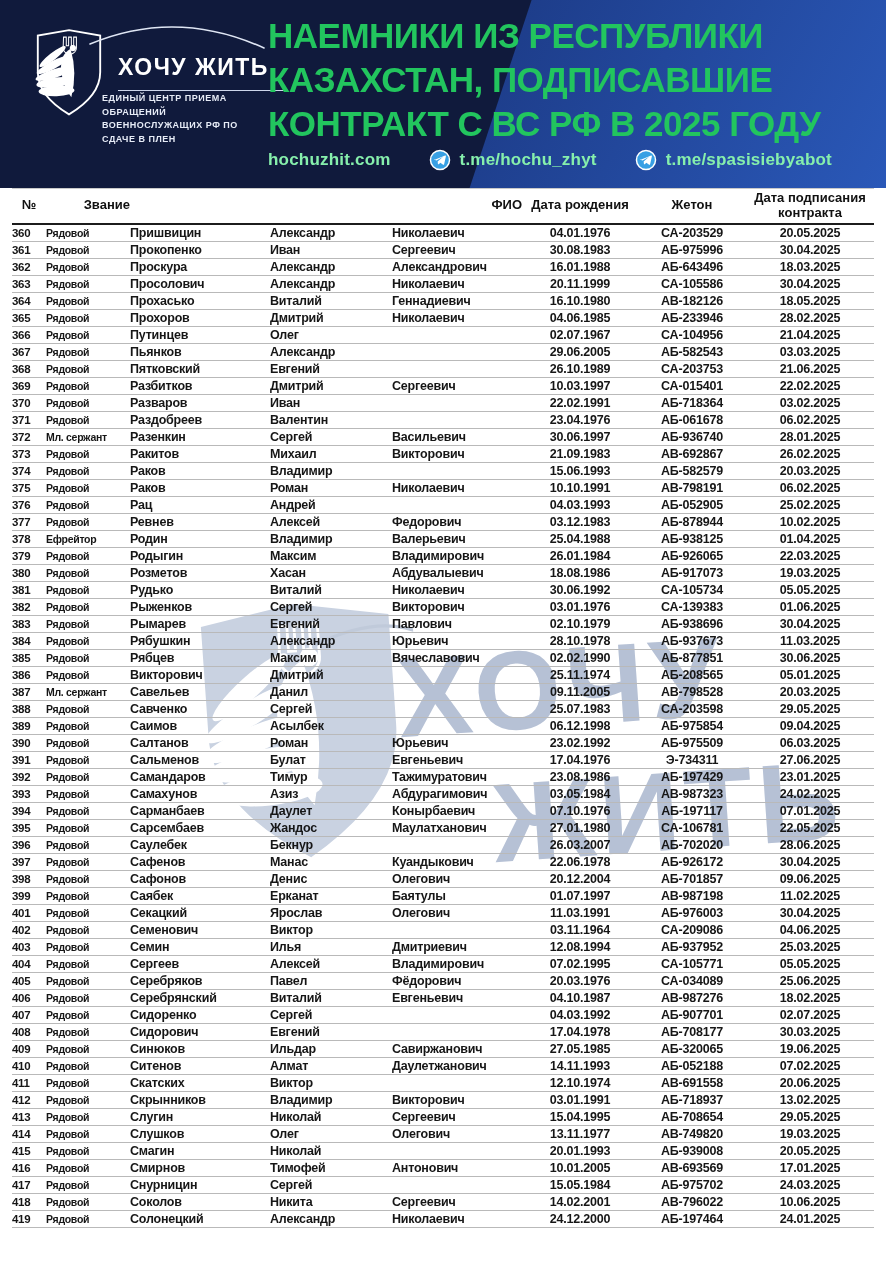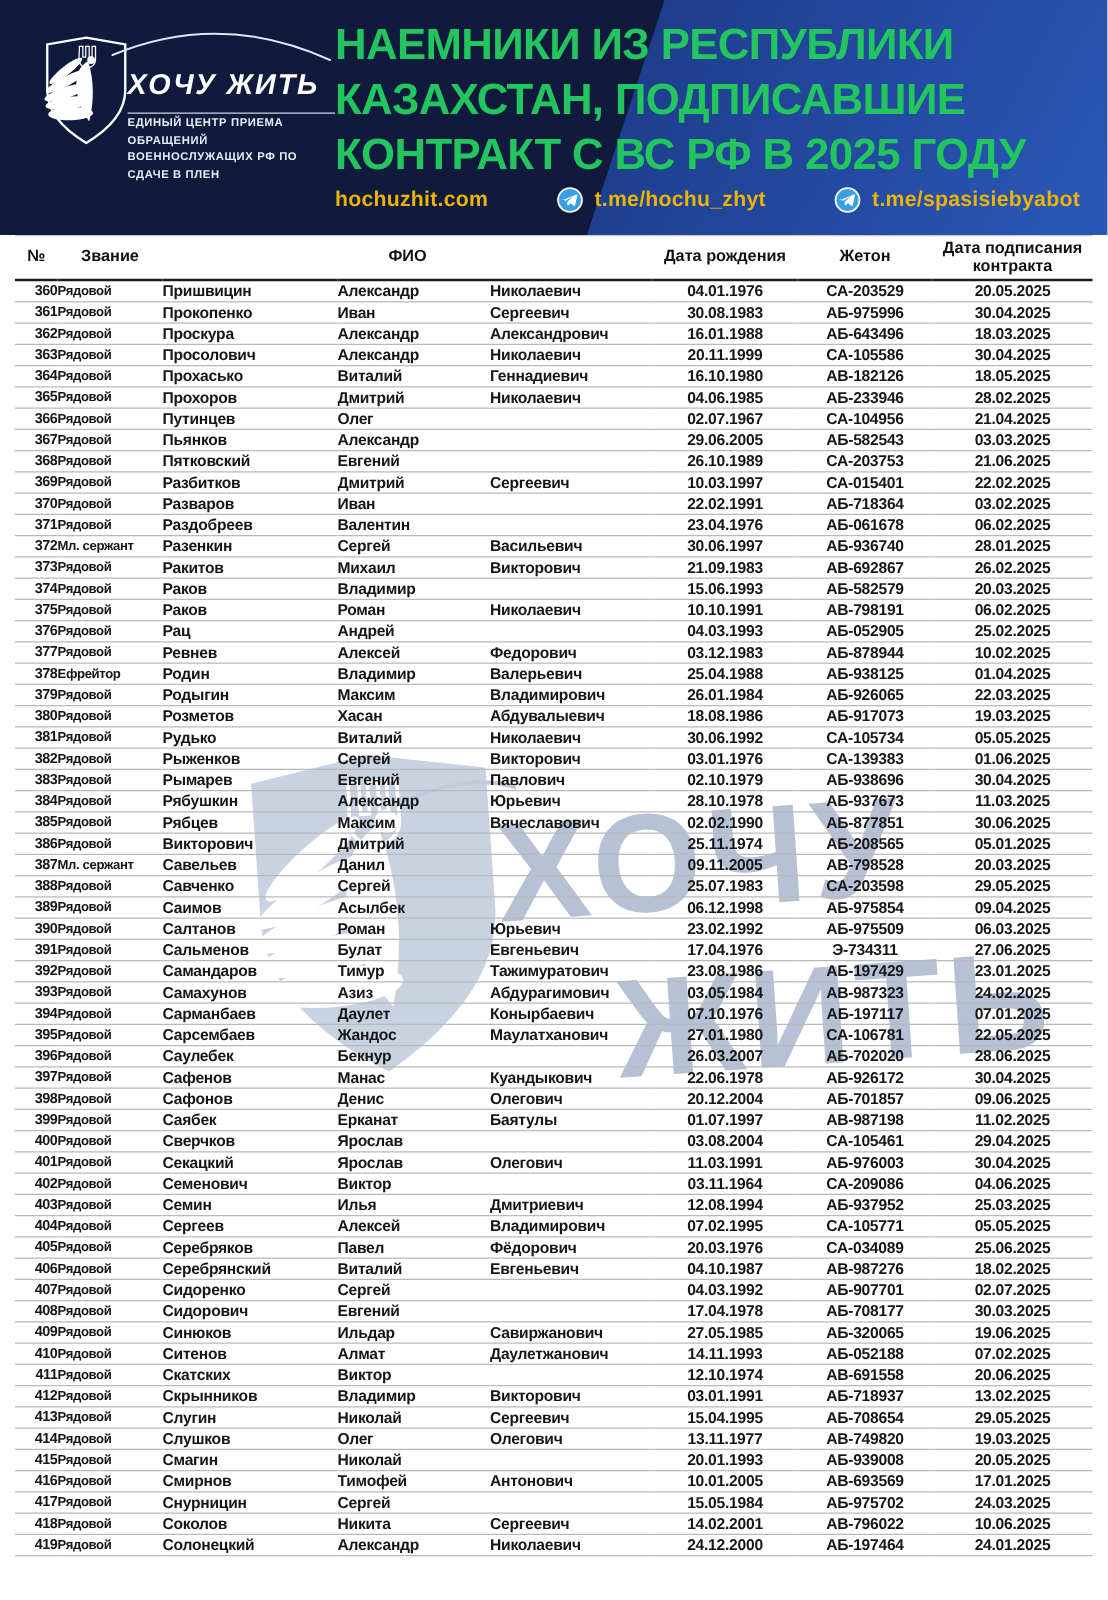--- a/index.html
+++ b/index.html
@@ -17,37 +17,37 @@
   }
   .banner-panel {
     position:absolute; inset:0;
     background:linear-gradient(118deg,#15255c 0%,#1c3a85 48%,#2a58b8 100%);
     clip-path:polygon(60% 0, 100% 0, 100% 100%, 53% 100%);
   }
   .logo { position:absolute; left:28px; top:20px; width:238px; height:150px; }
   .logo-emblem { position:absolute; left:2px; top:4px; }
   .logo-arc { position:absolute; left:58px; top:-2px; }
   .logo-brand {
-    position:absolute; left:74px; top:34px; width:166px;
+    position:absolute; left:90px; top:34px; width:166px;
     color:#ffffff; font-weight:bold; font-size:23px; letter-spacing:1.5px;
-    border-bottom:1px solid #cdd6ea; padding-bottom:9px;font-style:italic;
+    border-bottom:1px solid #cdd6ea; padding-bottom:9px;
   }
   .logo-sub {
     position:absolute; left:74px; top:72px; width:160px;
     color:#e7ecf7; font-size:9px; font-weight:bold; letter-spacing:0.5px; line-height:1.5;
   }
   .title-block { position:absolute; left:268px; top:14px; }
   .title-line {
     color:#22c55e; font-weight:bold; font-size:35px;
     letter-spacing:-0.5px; line-height:44px; white-space:nowrap;
   }
   .links-row {
     position:absolute; left:268px; top:149px;
-    display:flex; align-items:center; column-gap:54px;
-    color:#eab308; font-size:17px; font-weight:bold; letter-spacing:0.2px;
+    display:flex; align-items:center; column-gap:38px;
+    color:#86efac; font-size:17px; font-weight:bold; letter-spacing:0.2px;
   }
   .tg-item { display:flex; align-items:center; column-gap:9px; }
   .tg-icon { display:block; }
 
   
   .watermark { position:absolute; left:185px; top:535px; width:640px; height:410px; z-index:1; pointer-events:none; }
   .wm-emblem { position:absolute; left:0; top:8px; transform:rotate(-4deg); }
   .wm-line1 {
     position:absolute; left:212px; top:88px;
     font-size:112px; font-weight:bold; color:#b6c1d5; letter-spacing:5px;
@@ -61,28 +61,28 @@
 
   
   .table-wrap { position:relative; padding:0 12px; z-index:2; }
   table { width:862px; border-collapse:collapse; table-layout:fixed; background:transparent; position:relative; z-index:2; }
   thead th {
     font-size:13px; font-weight:bold; color:#111; line-height:1.15;
     vertical-align:middle; height:31px; padding:1px 0 2px 0;
     border-top:1px solid #c9c9c9; border-bottom:2px solid #1c1c1c;
     text-align:center;
   }
-  thead th.h-left { text-align:center; }
+  thead th.h-left { text-align:right; }
   tbody td {
     height:16px; line-height:16px; padding:0;
     font-size:12.5px; font-weight:bold; color:#161616;
     border-bottom:1px solid #b9b9b9;
     white-space:nowrap; overflow:hidden;
   }
-  td.c-num  { font-size:11.5px; text-align:right; letter-spacing:-0.3px;margin-left:24px; }
+  td.c-num  { font-size:11.5px; text-align:left; letter-spacing:-0.3px;margin-left:24px; }
   td.c-rank { font-size:10.5px; font-weight:bold; text-align:left; letter-spacing:-0.3px; }
   td.c-name { text-align:left; letter-spacing:-0.2px; }
   td.c-center { text-align:center; letter-spacing:-0.2px; }
 </style>
 </head>
 <body>
 
 <header class="banner">
   <div class="banner-panel"></div>
 
@@ -607,30 +607,20 @@
     <td class="c-num">399</td>
     <td class="c-rank">Рядовой</td>
     <td class="c-name">Саябек</td>
     <td class="c-name">Ерканат</td>
     <td class="c-name">Баятулы</td>
     <td class="c-center">01.07.1997</td>
     <td class="c-center">АВ-987198</td>
     <td class="c-center">11.02.2025</td>
   </tr>
 
-  <tr>
-    <td class="c-num">400</td>
-    <td class="c-rank">Рядовой</td>
-    <td class="c-name">Сверчков</td>
-    <td class="c-name">Ярослав</td>
-    <td class="c-name"></td>
-    <td class="c-center">03.08.2004</td>
-    <td class="c-center">СА-105461</td>
-    <td class="c-center">29.04.2025</td>
-  </tr>
 
   <tr>
     <td class="c-num">401</td>
     <td class="c-rank">Рядовой</td>
     <td class="c-name">Секацкий</td>
     <td class="c-name">Ярослав</td>
     <td class="c-name">Олегович</td>
     <td class="c-center">11.03.1991</td>
     <td class="c-center">АБ-976003</td>
     <td class="c-center">30.04.2025</td>

